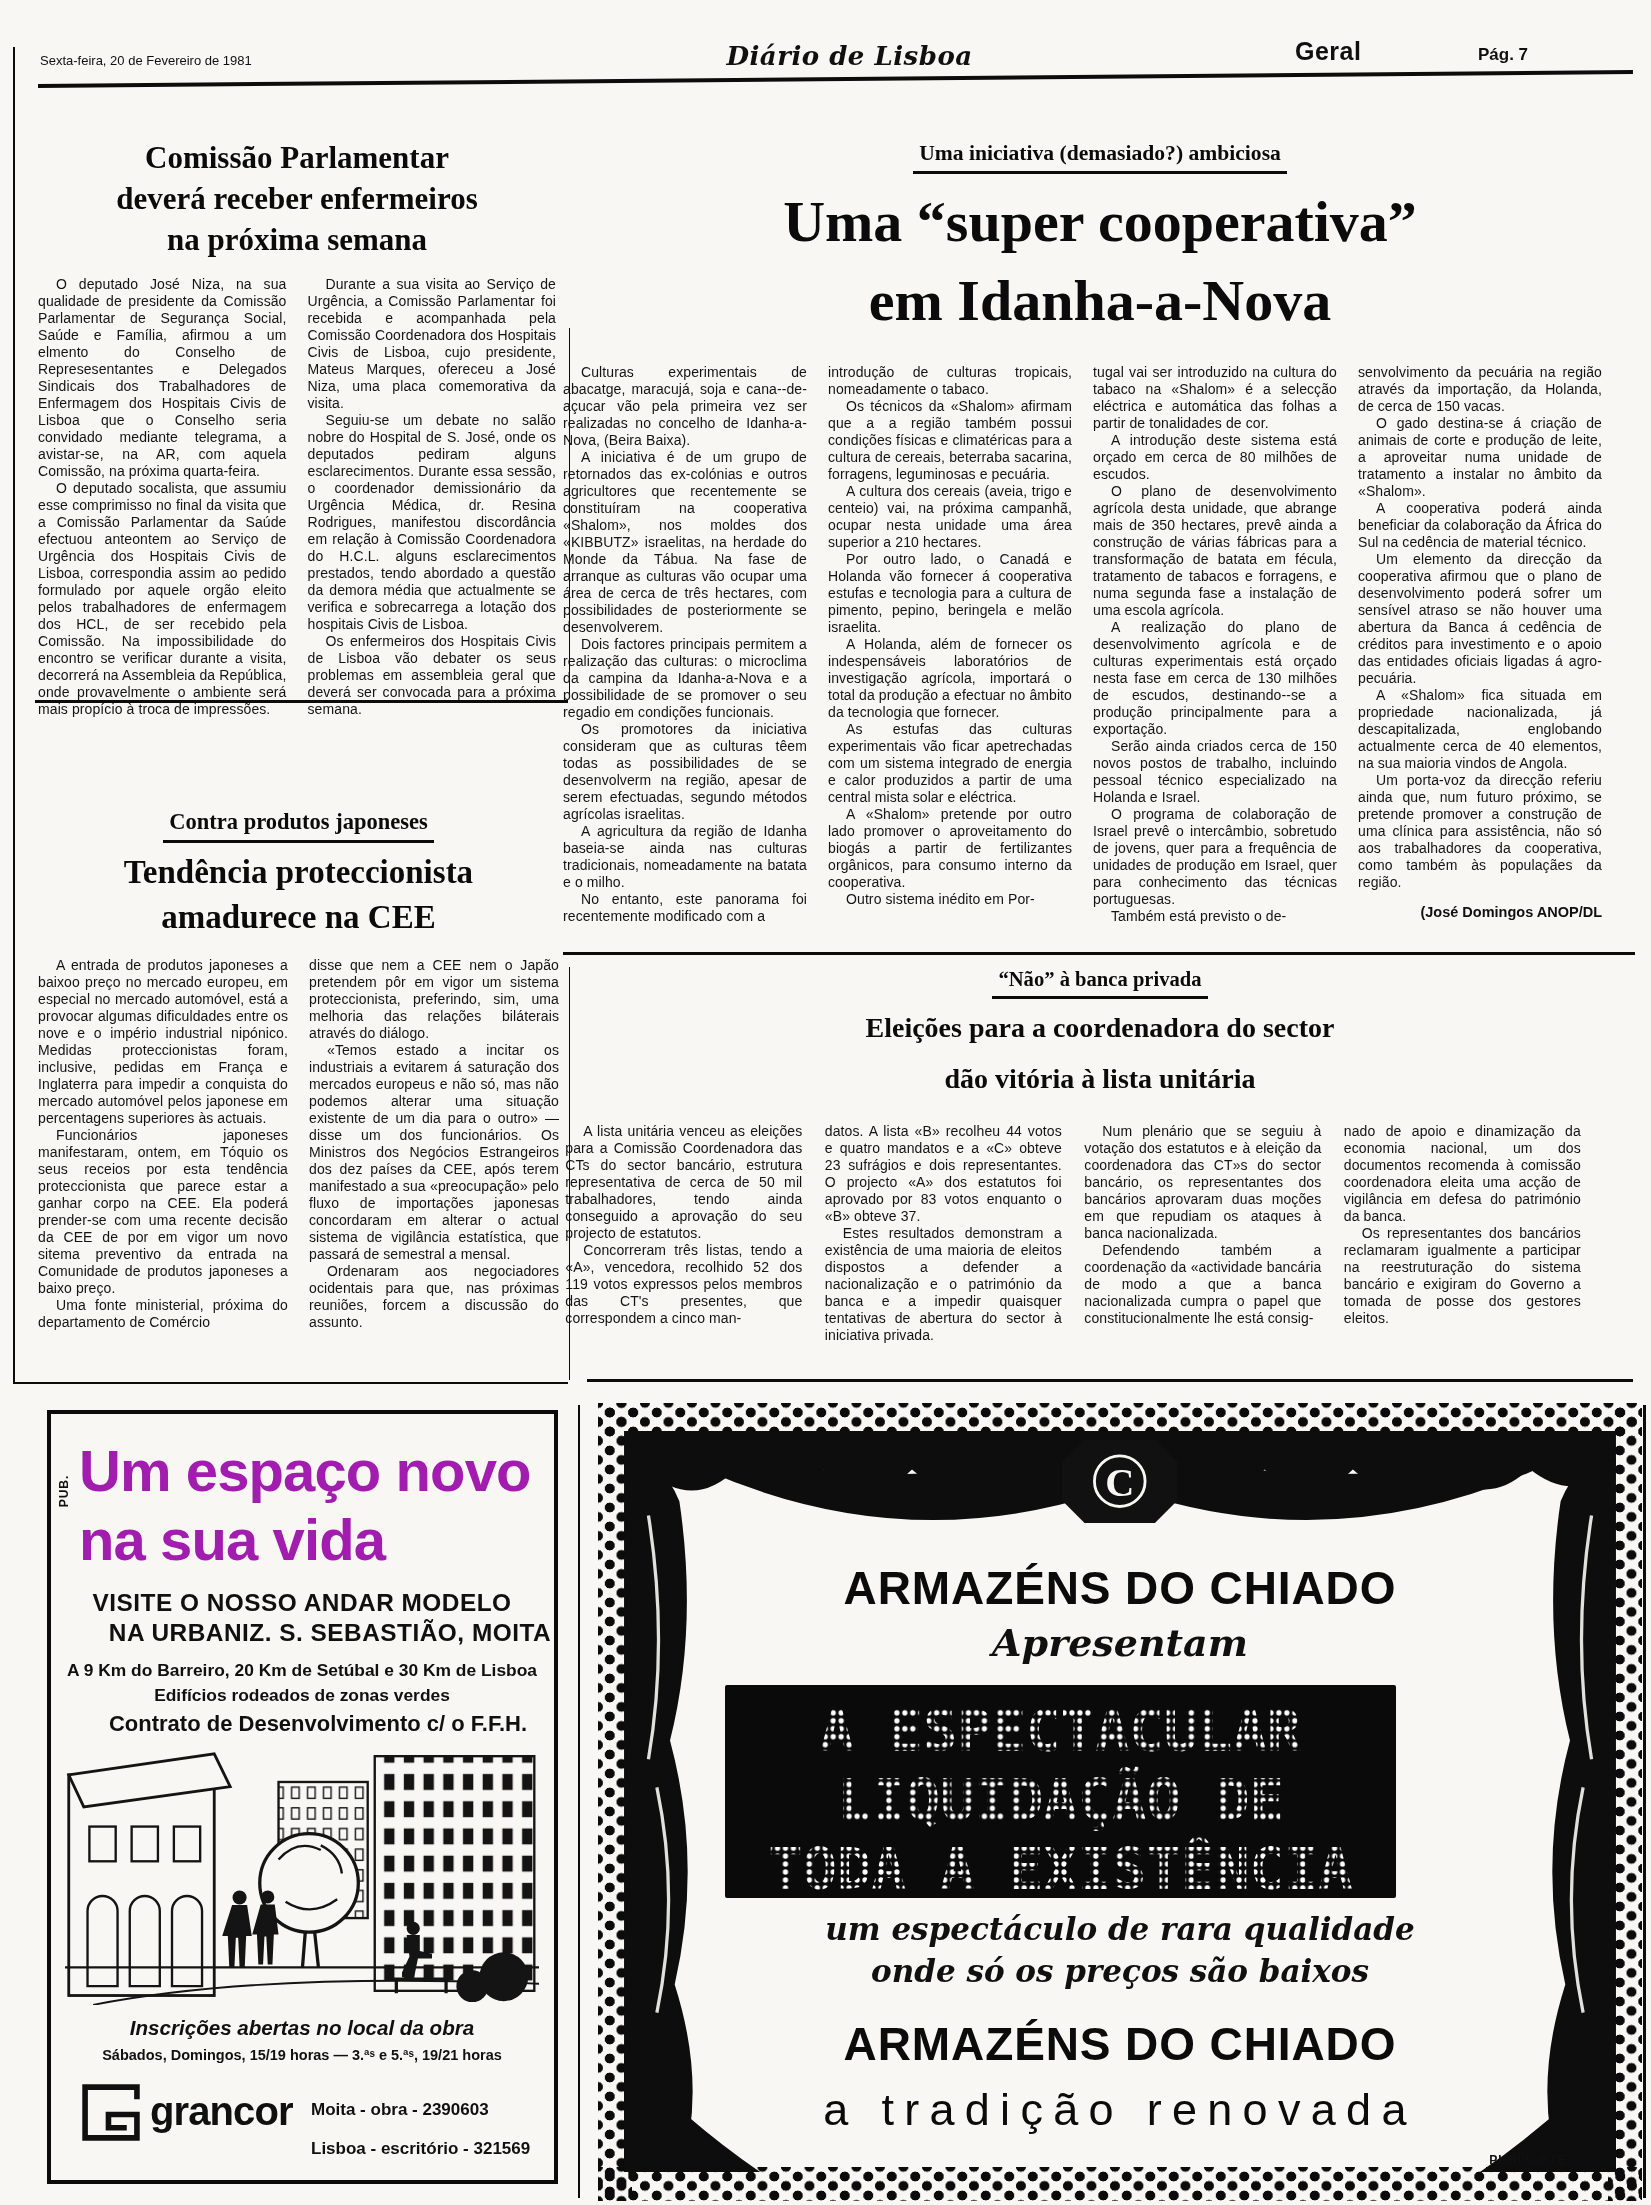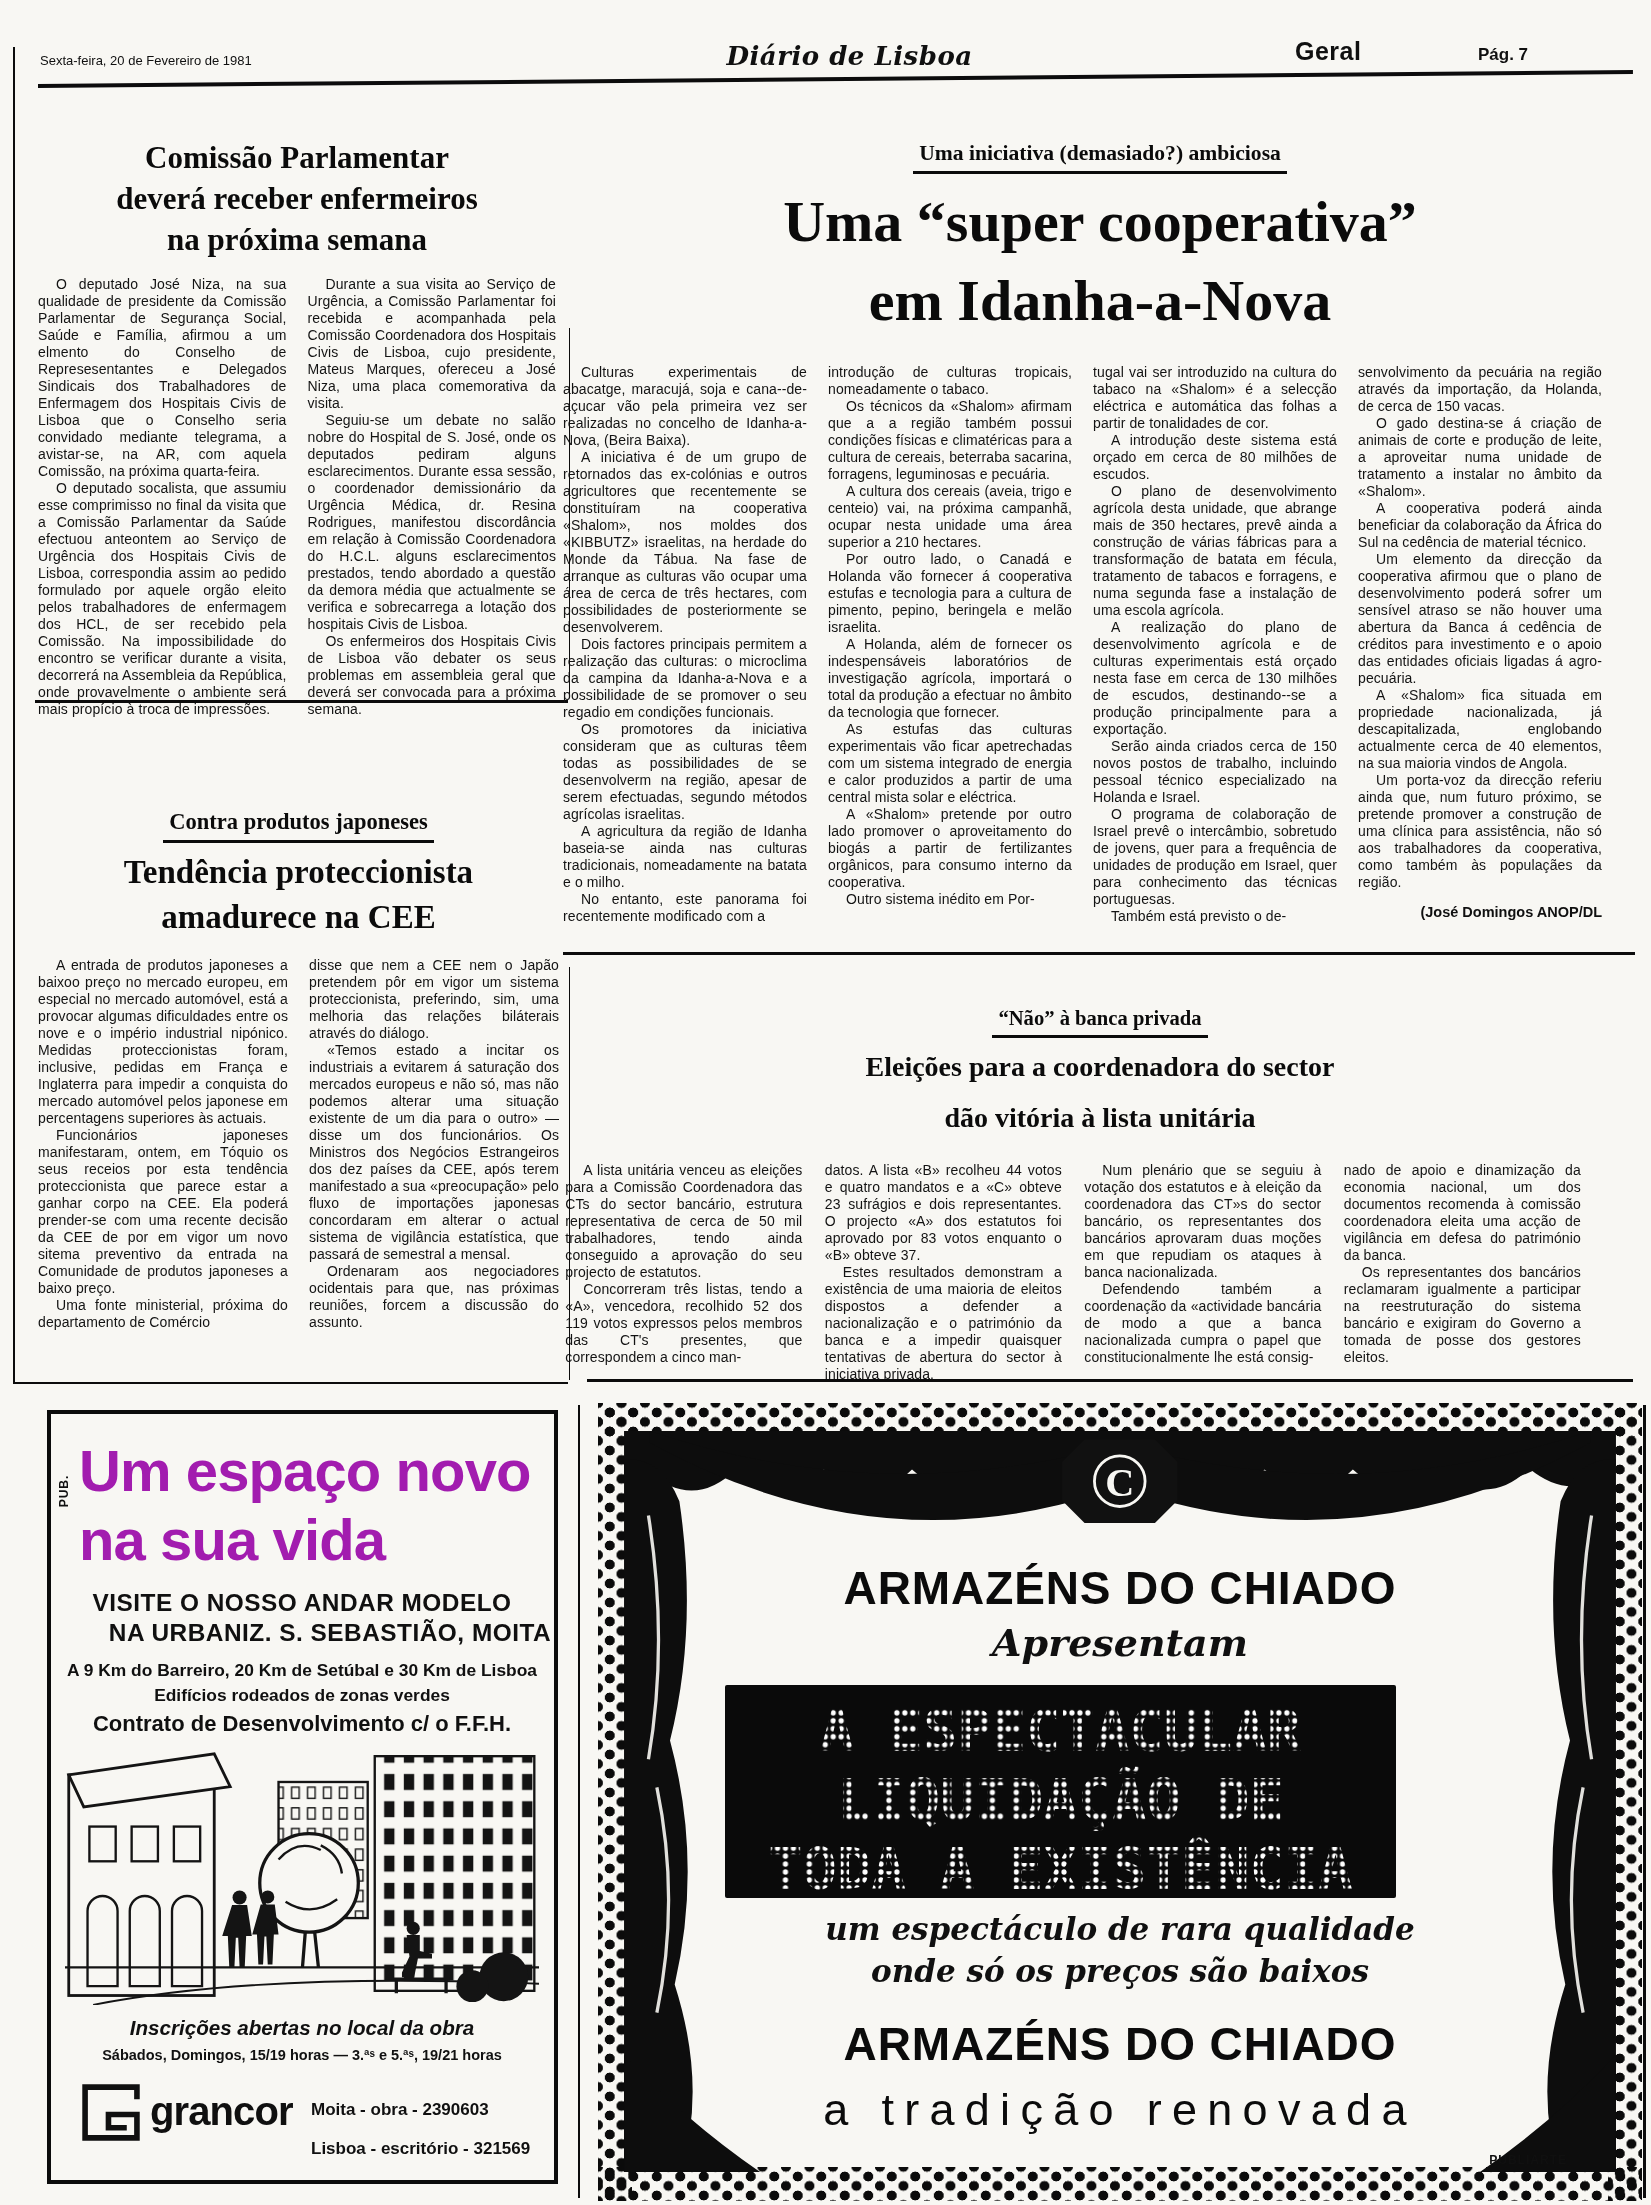--- a/index.html
+++ b/index.html
@@ -141,21 +141,21 @@
       </div>
     <div class="col" style="width:250px;">
         <p class="cont">disse que nem a CEE nem o Japão pretendem pôr em vigor um sistema proteccionista, preferindo, sim, uma melhoria das relações biláterais através do diálogo.</p>
         <p>«Temos estado a incitar os industriais a evitarem á saturação dos mercados europeus e não só, mas não podemos alterar uma situação existente de um dia para o outro» — disse um dos funcionários. Os Ministros dos Negócios Estrangeiros dos dez países da CEE, após terem manifestado a sua «preocupação» pelo fluxo de importações japonesas concordaram em alterar o actual sistema de vigilância estatística, que passará de semestral a mensal.</p>
         <p>Ordenaram aos negociadores ocidentais para que, nas próximas reuniões, forcem a discussão do assunto.</p>
       </div>
   </div>
 </section>
 <div class="abs hrule" style="left:14px;top:1382px;width:554px;height:2.3px;"></div>
 
-<section class="abs" style="left:577px;top:1007px;width:1046px;">
+<section class="abs" style="left:577px;top:968px;width:1046px;">
   <div class="center">
     <span class="kicker" style="font-size:20.6px;">“Não” à banca privada</span>
   </div>
   <div class="hl" style="font-size:28px;line-height:51px;margin-top:3.8px;">
       <p>Eleições para a coordenadora do sector</p>
       <p>dão vitória à lista unitária</p>
     </div>
   <div class="cols" style="gap:22.5px;margin-top:19px;margin-left:-11.7px;">
     <div class="col" style="width:237px;">
         <p>A lista unitária venceu as eleições para a Comissão Coordenadora das CTs do sector bancário, estrutura representativa de cerca de 50 mil trabalhadores, tendo ainda conseguido a aprovação do seu projecto de estatutos.</p>
@@ -179,21 +179,21 @@
 <div class="abs vrule" style="left:569px;top:967px;width:1.4px;height:413px;"></div>
 
 <div class="adbox">
   <span class="pubtag">PUB.</span>
   <div class="abs big" style="left:28px;top:22.5px;">Um espaço novo</div>
   <div class="abs big" style="left:28px;top:92px;">na sua vida</div>
   <div class="abs center" style="left:0;top:175px;width:502px;font-size:24.4px;font-weight:bold;letter-spacing:0.5px;">VISITE O NOSSO ANDAR MODELO</div>
   <div class="abs center" style="left:0;top:205px;width:502px;font-size:24.4px;font-weight:bold;letter-spacing:0.5px;padding-left:28px;">NA URBANIZ. S. SEBASTIÃO, MOITA</div>
   <div class="abs center" style="left:0;top:246px;width:502px;font-size:17.4px;font-weight:bold;">A 9 Km do Barreiro, 20 Km de Setúbal e 30 Km de Lisboa</div>
   <div class="abs center" style="left:0;top:271px;width:502px;font-size:17.4px;font-weight:bold;">Edifícios rodeados de zonas verdes</div>
-  <div class="abs center" style="left:0;top:297px;width:502px;font-size:22px;font-weight:bold;">Contrato de Desenvolvimento c/ o F.F.H.</div>
+  <div class="abs center" style="left:0;top:297px;width:502px;font-size:22px;font-weight:bold;padding-left:16px;">Contrato de Desenvolvimento c/ o F.F.H.</div>
 
   <svg class="abs" style="left:14px;top:328px;" width="474" height="263" viewBox="0 0 1010 560">
     <defs>
       <pattern id="winA" width="42" height="58" patternUnits="userSpaceOnUse">
         <rect width="42" height="58" fill="#f8f7f3"></rect>
         <rect x="8" y="10" width="22" height="34" fill="#141414"></rect>
       </pattern>
       <pattern id="winB" width="34" height="44" patternUnits="userSpaceOnUse">
         <rect width="34" height="44" fill="#f8f7f3"></rect>
         <rect x="7" y="8" width="16" height="24" fill="none" stroke="#141414" stroke-width="3"></rect>

